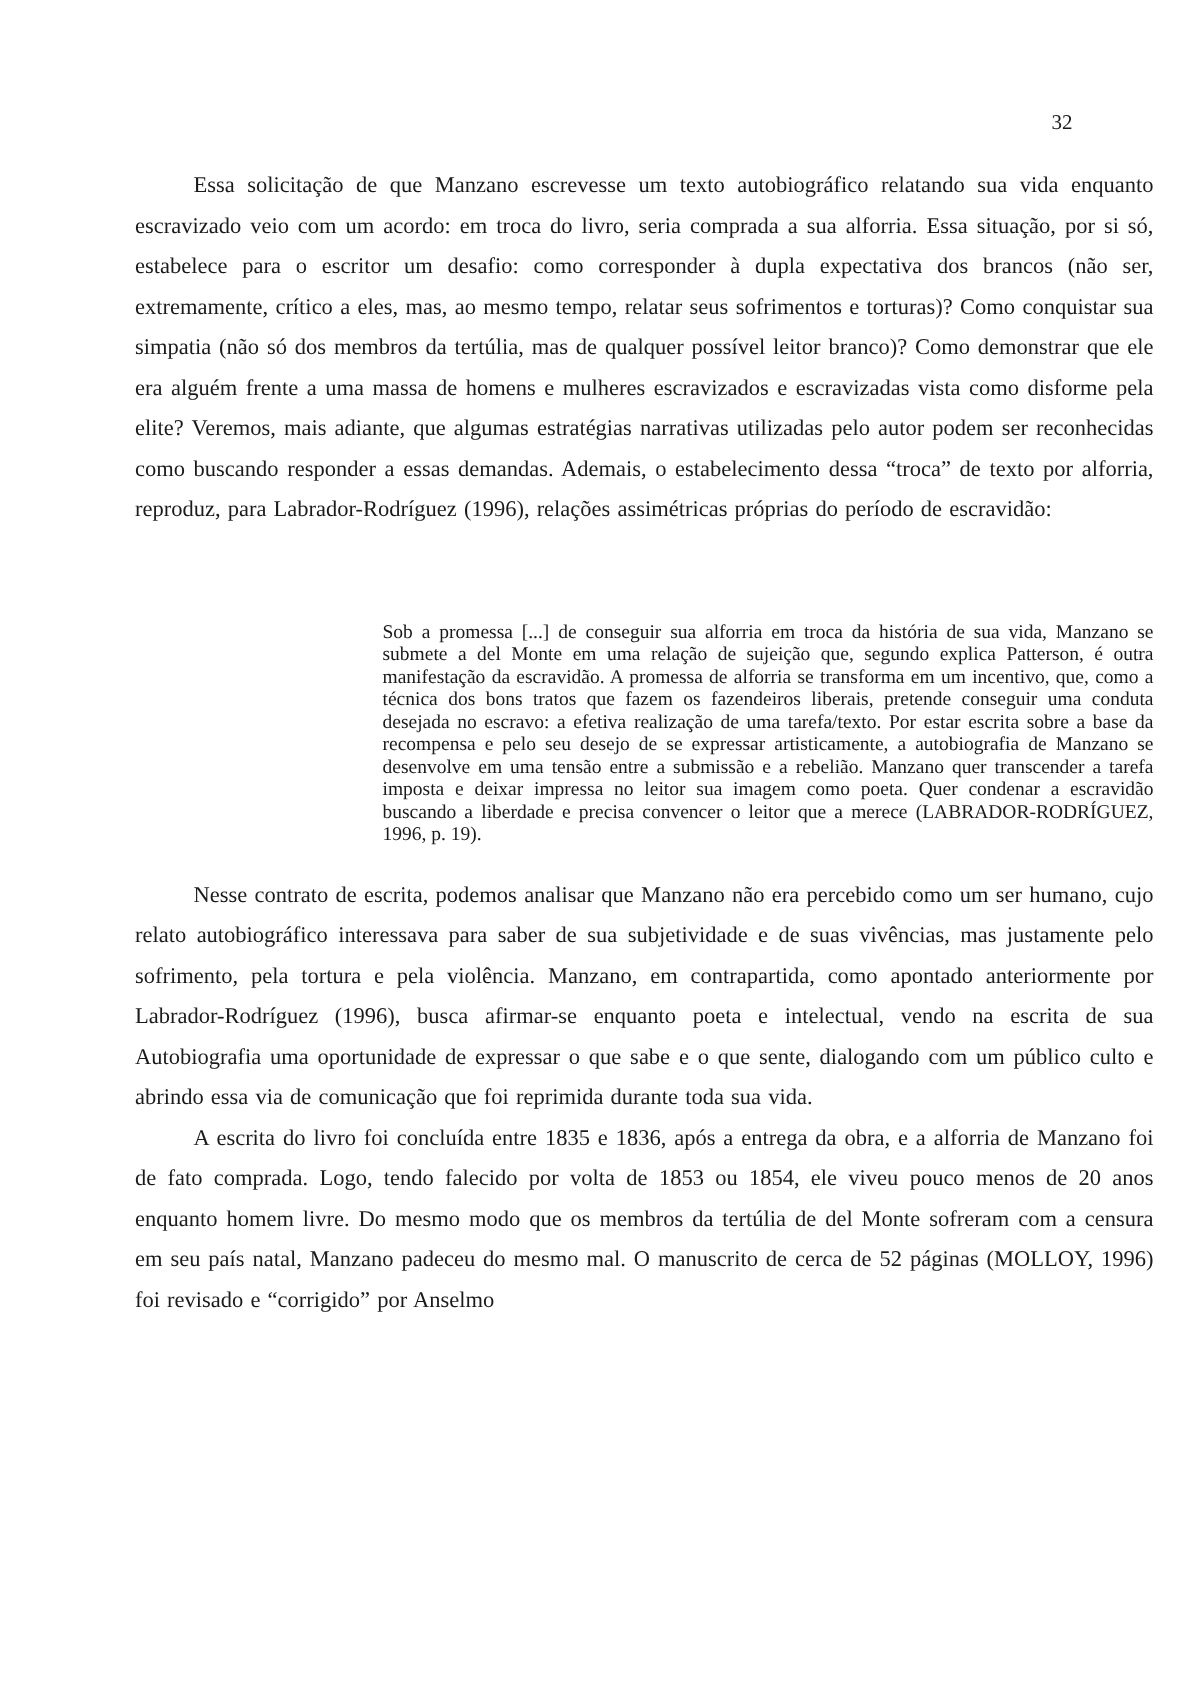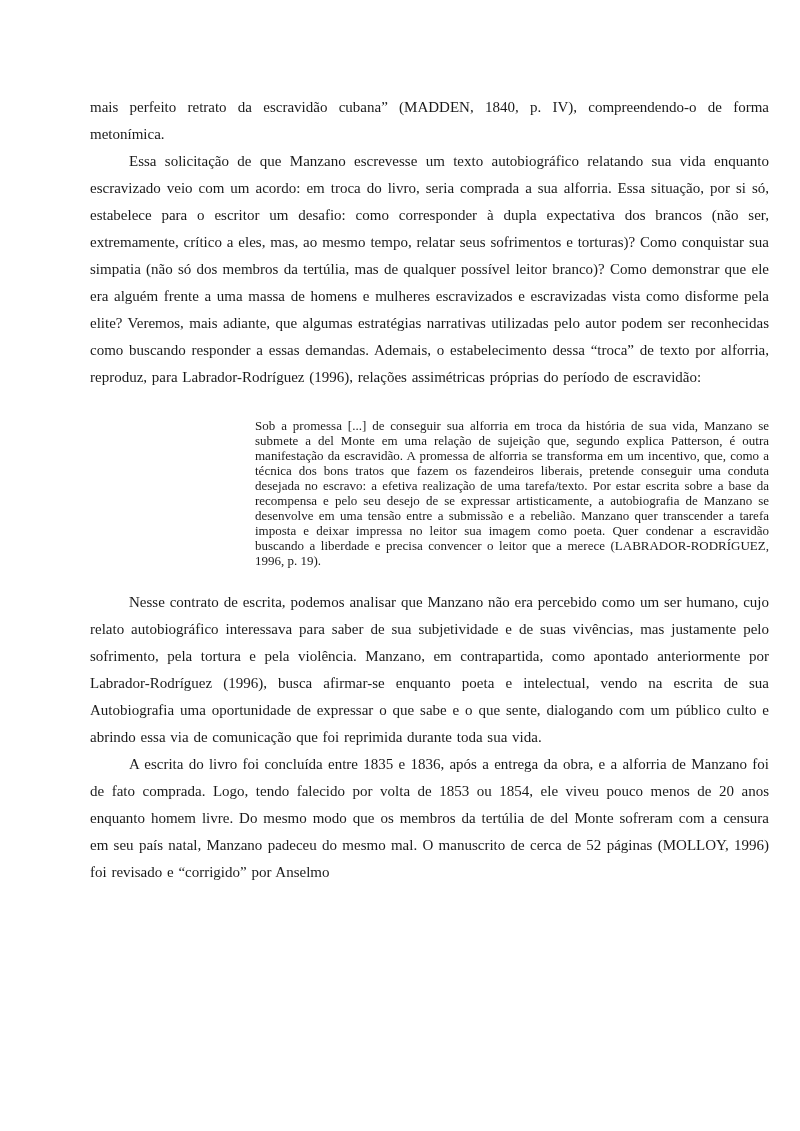--- a/index.html
+++ b/index.html
@@ -31,32 +31,34 @@
     margin: 0;
     font-size: 15px;
     line-height: 27px;
     text-align: justify;
     word-spacing: 1px;
   }
   .para.indent {
     text-indent: 39px;
   }
   .quote {
-    margin: 27px 0 21px 165px;
+    margin: 59px 0 21px 165px;
     font-size: 13px;
     line-height: 15px;
     text-align: justify;
   }
   .italic {
   }
 </style>
 </head>
 <body>
 
 <div class="page">
+  <div class="page-number-row">
+    <span>32</span>
+  </div>
   <main class="content">
-      <p class="para"><span>mais perfeito retrato da escravidão cubana” (MADDEN, 1840, p. IV), compreendendo-o de forma metonímica.</span></p>
       <p class="para indent"><span>Essa solicitação de que Manzano escrevesse um texto autobiográfico relatando sua vida enquanto escravizado veio com um acordo: em troca do livro, seria comprada a sua alforria. Essa situação, por si só, estabelece para o escritor um desafio: como corresponder à dupla expectativa dos brancos (não ser, extremamente, crítico a eles, mas, ao mesmo tempo, relatar seus sofrimentos e torturas)? Como conquistar sua simpatia (não só dos membros da tertúlia, mas de qualquer possível leitor branco)? Como demonstrar que ele era alguém frente a uma massa de homens e mulheres escravizados e escravizadas vista como disforme pela elite? Veremos, mais adiante, que algumas estratégias narrativas utilizadas pelo autor podem ser reconhecidas como buscando responder a essas demandas. Ademais, o estabelecimento dessa “troca” de texto por alforria, reproduz, para Labrador-Rodríguez (1996), relações assimétricas próprias do período de escravidão:</span></p>
       <p class="quote"><span>Sob a promessa [...] de conseguir sua alforria em troca da história de sua vida, Manzano se submete a del Monte em uma relação de sujeição que, segundo explica Patterson, é outra manifestação da escravidão. A promessa de alforria se transforma em um incentivo, que, como a técnica dos bons tratos que fazem os fazendeiros liberais, pretende conseguir uma conduta desejada no escravo: a efetiva realização de uma tarefa/texto. Por estar escrita sobre a base da recompensa e pelo seu desejo de se expressar artisticamente, a autobiografia de Manzano se desenvolve em uma tensão entre a submissão e a rebelião. Manzano quer transcender a tarefa imposta e deixar impressa no leitor sua imagem como poeta. Quer condenar a escravidão buscando a liberdade e precisa convencer o leitor que a merece (LABRADOR-RODRÍGUEZ, 1996, p. 19).</span></p>
       <p class="para indent"><span>Nesse contrato de escrita, podemos analisar que Manzano não era percebido como um ser humano, cujo relato autobiográfico interessava para saber de sua subjetividade e de suas vivências, mas justamente pelo sofrimento, pela tortura e pela violência. Manzano, em contrapartida, como apontado anteriormente por Labrador-Rodríguez (1996), busca afirmar-se enquanto poeta e intelectual, vendo na escrita de sua </span><span class="italic">Autobiografia</span><span> uma oportunidade de expressar o que sabe e o que sente, dialogando com um público culto e abrindo essa via de comunicação que foi reprimida durante toda sua vida.</span></p>
       <p class="para indent"><span>A escrita do livro foi concluída entre 1835 e 1836, após a entrega da obra, e a alforria de Manzano foi de fato comprada. Logo, tendo falecido por volta de 1853 ou 1854, ele viveu pouco menos de 20 anos enquanto homem livre. Do mesmo modo que os membros da tertúlia de del Monte sofreram com a censura em seu país natal, Manzano padeceu do mesmo mal. O manuscrito de cerca de 52 páginas (MOLLOY, 1996) foi revisado e “corrigido” por Anselmo</span></p>
     </main>
 </div>
 
 </body></html>

